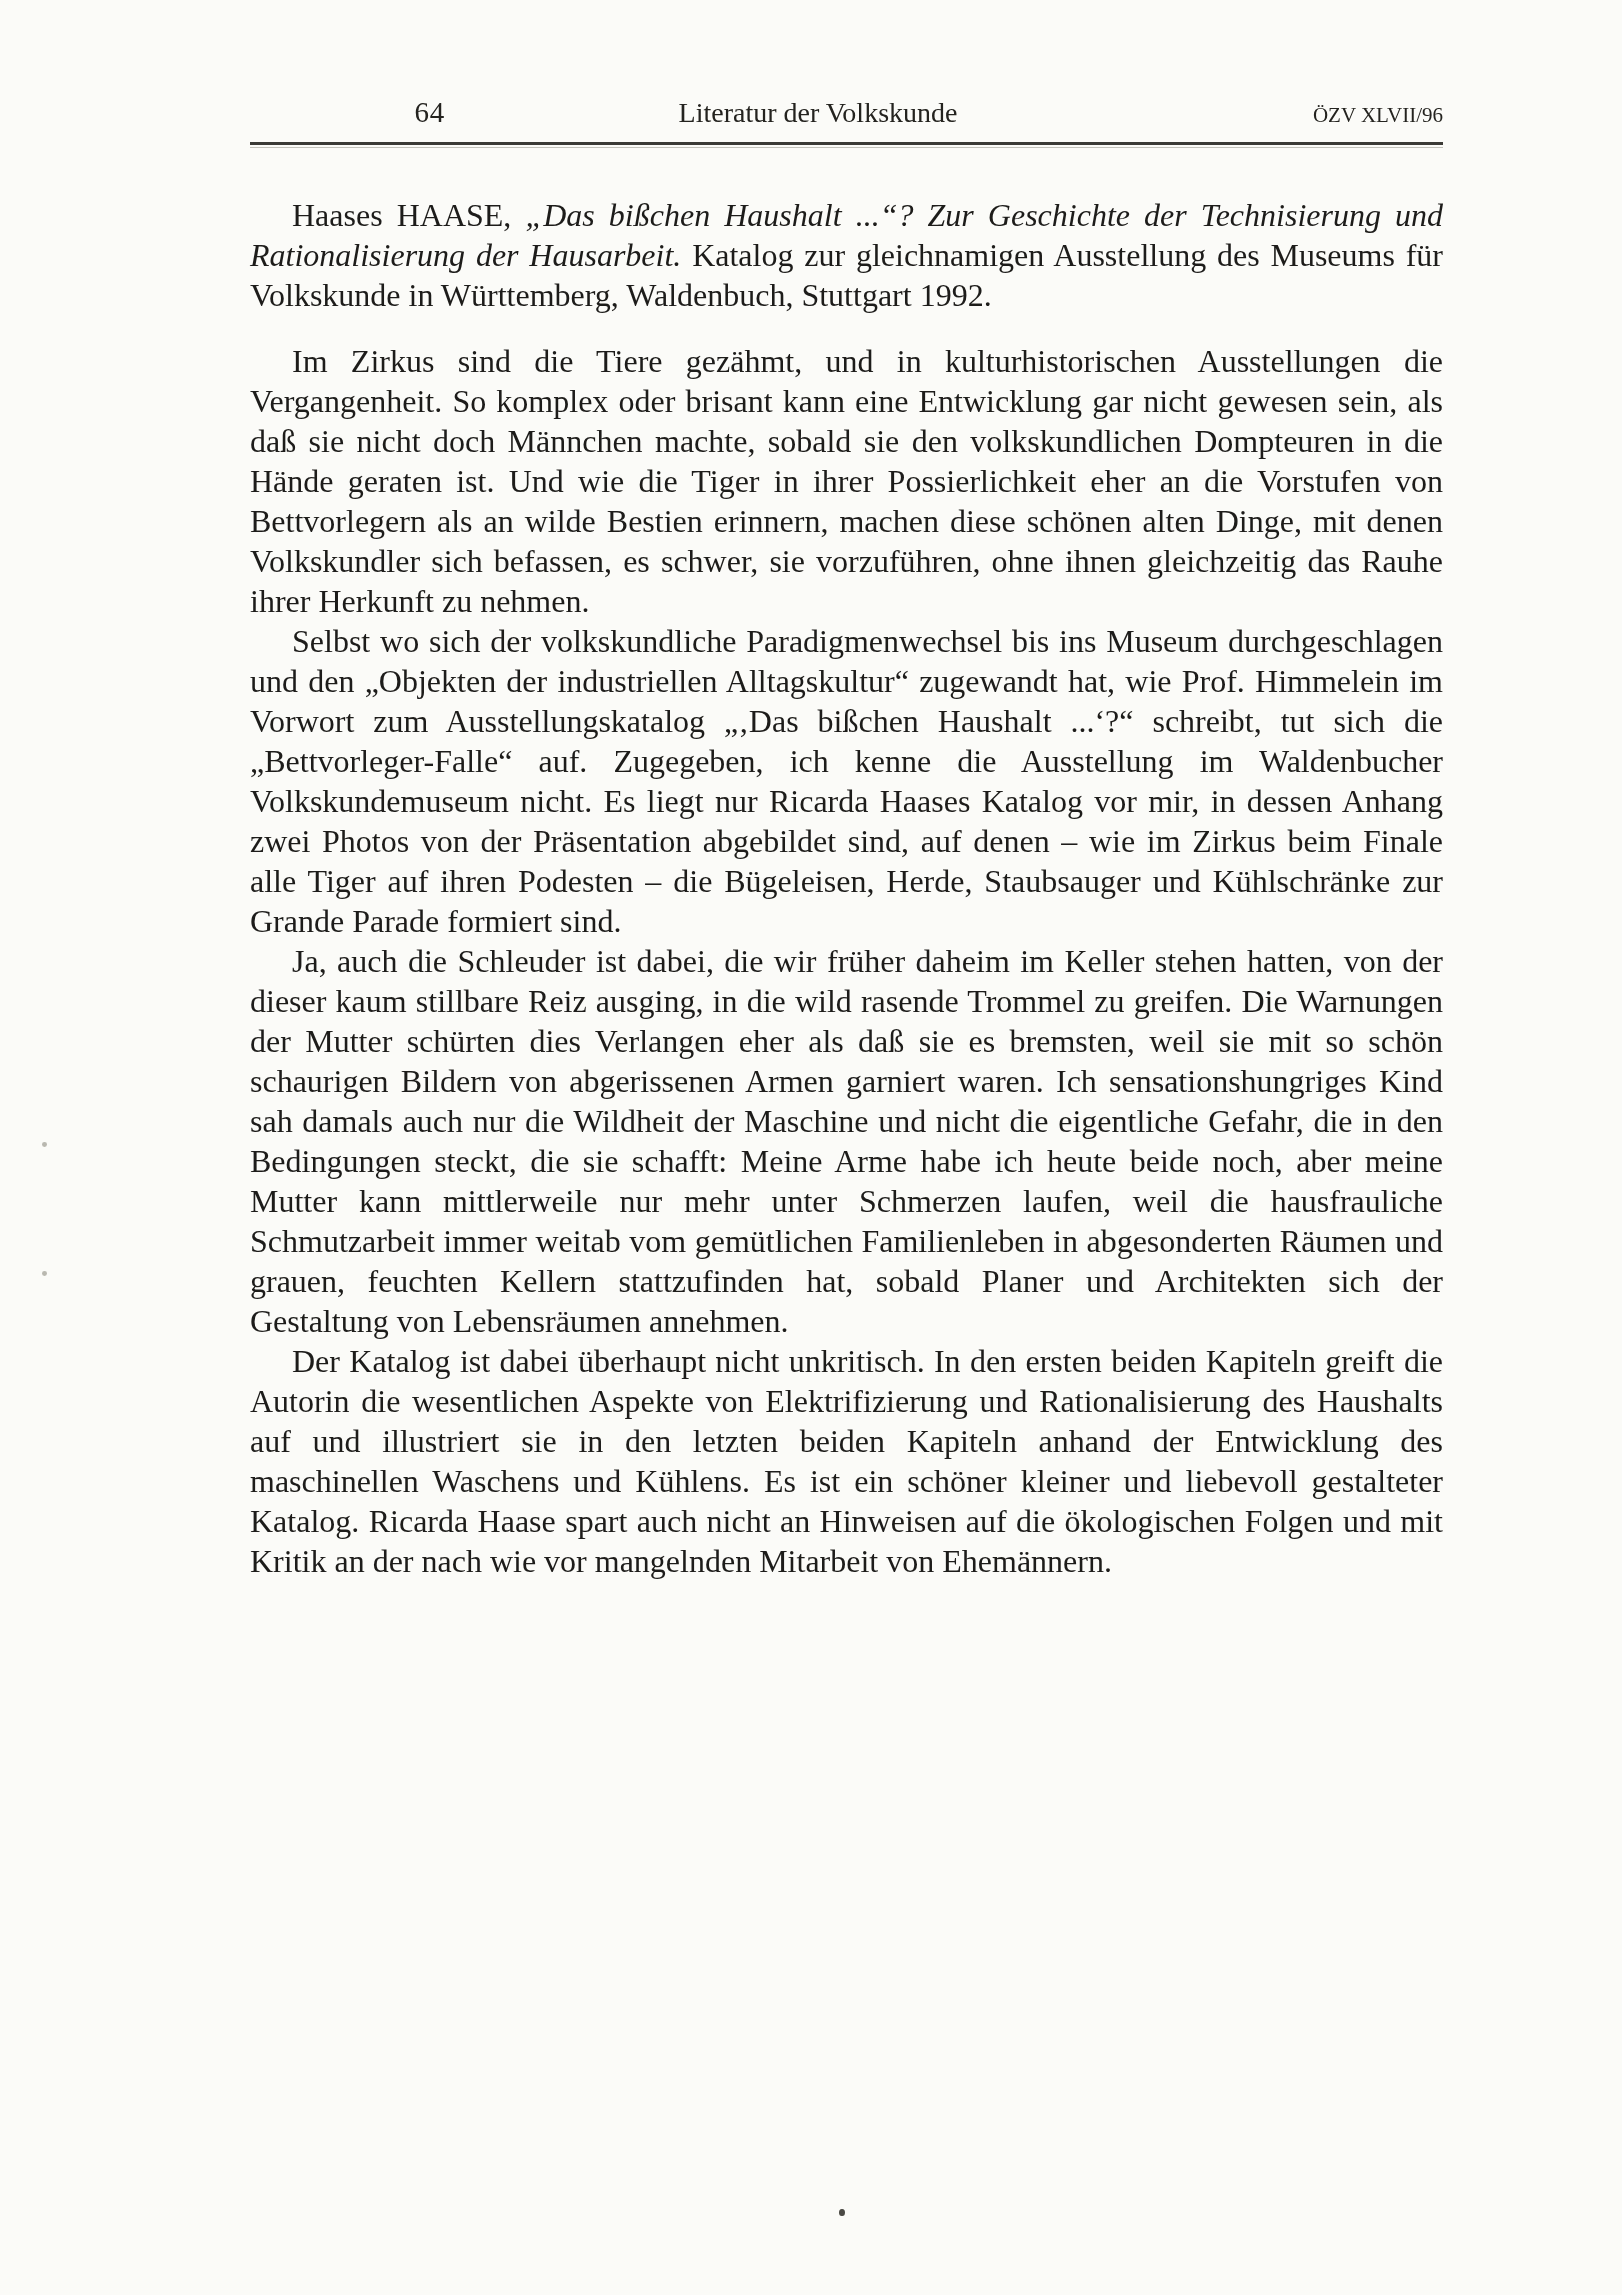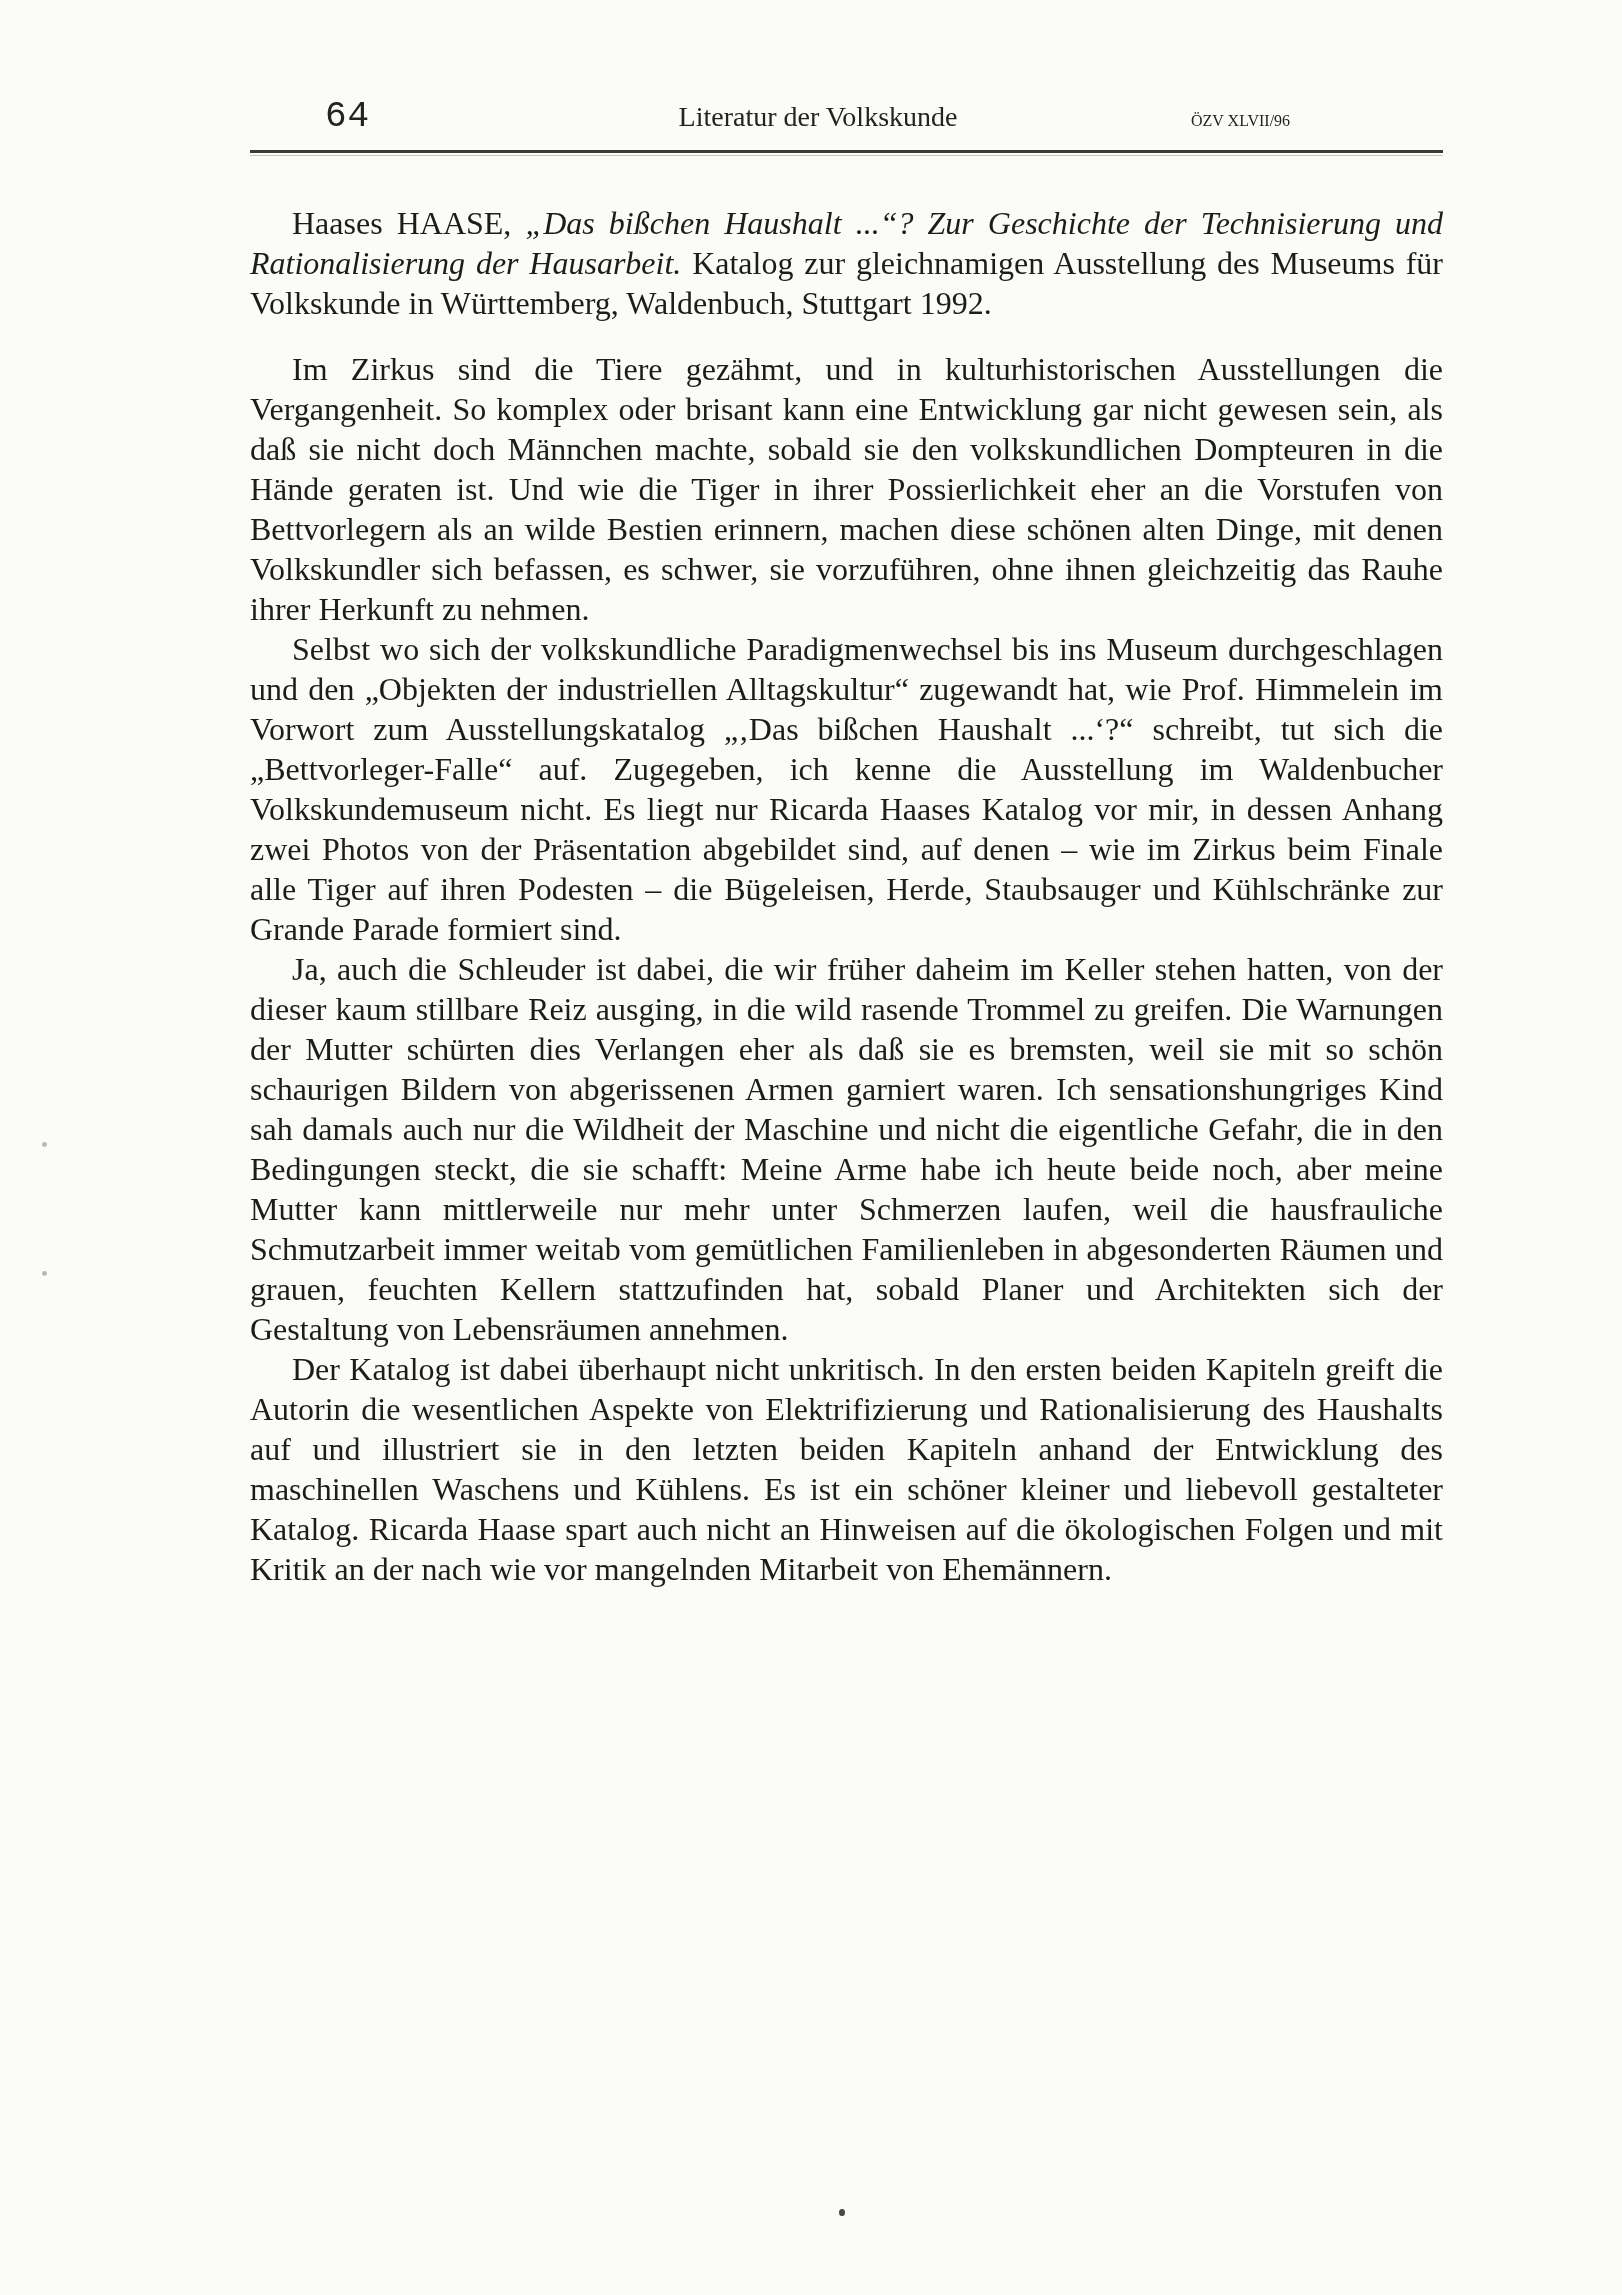--- a/index.html
+++ b/index.html
@@ -23,33 +23,33 @@
     box-sizing: border-box;
   }
   .page-header {
     display: flex;
     align-items: baseline;
     font-size: 28px;
     color: #24231f;
   }
   .page-number {
     width: 195px;
-    text-align: center;
-    font-size: 36px;
+    text-align: right;
+    font-size: 29px;
     letter-spacing: 0.8px;
-    font-family: Liberation Mono, monospace;
   }
   .running-title {
     flex: 1;
     text-align: center;
     font-size: 28px;
   }
   .journal-issue {
     width: 252px;
-    font-size: 16px;
+    text-align: right;
+    font-size: 21px;
   }
   .header-rule {
     margin-top: 13px;
     height: 2.4px;
     border-top: 3.2px solid #3b3a36;
     border-bottom: 1.6px solid #c3c2bb;
   }
   .text-block {
     margin-top: 47px;
     font-size: 32px;

